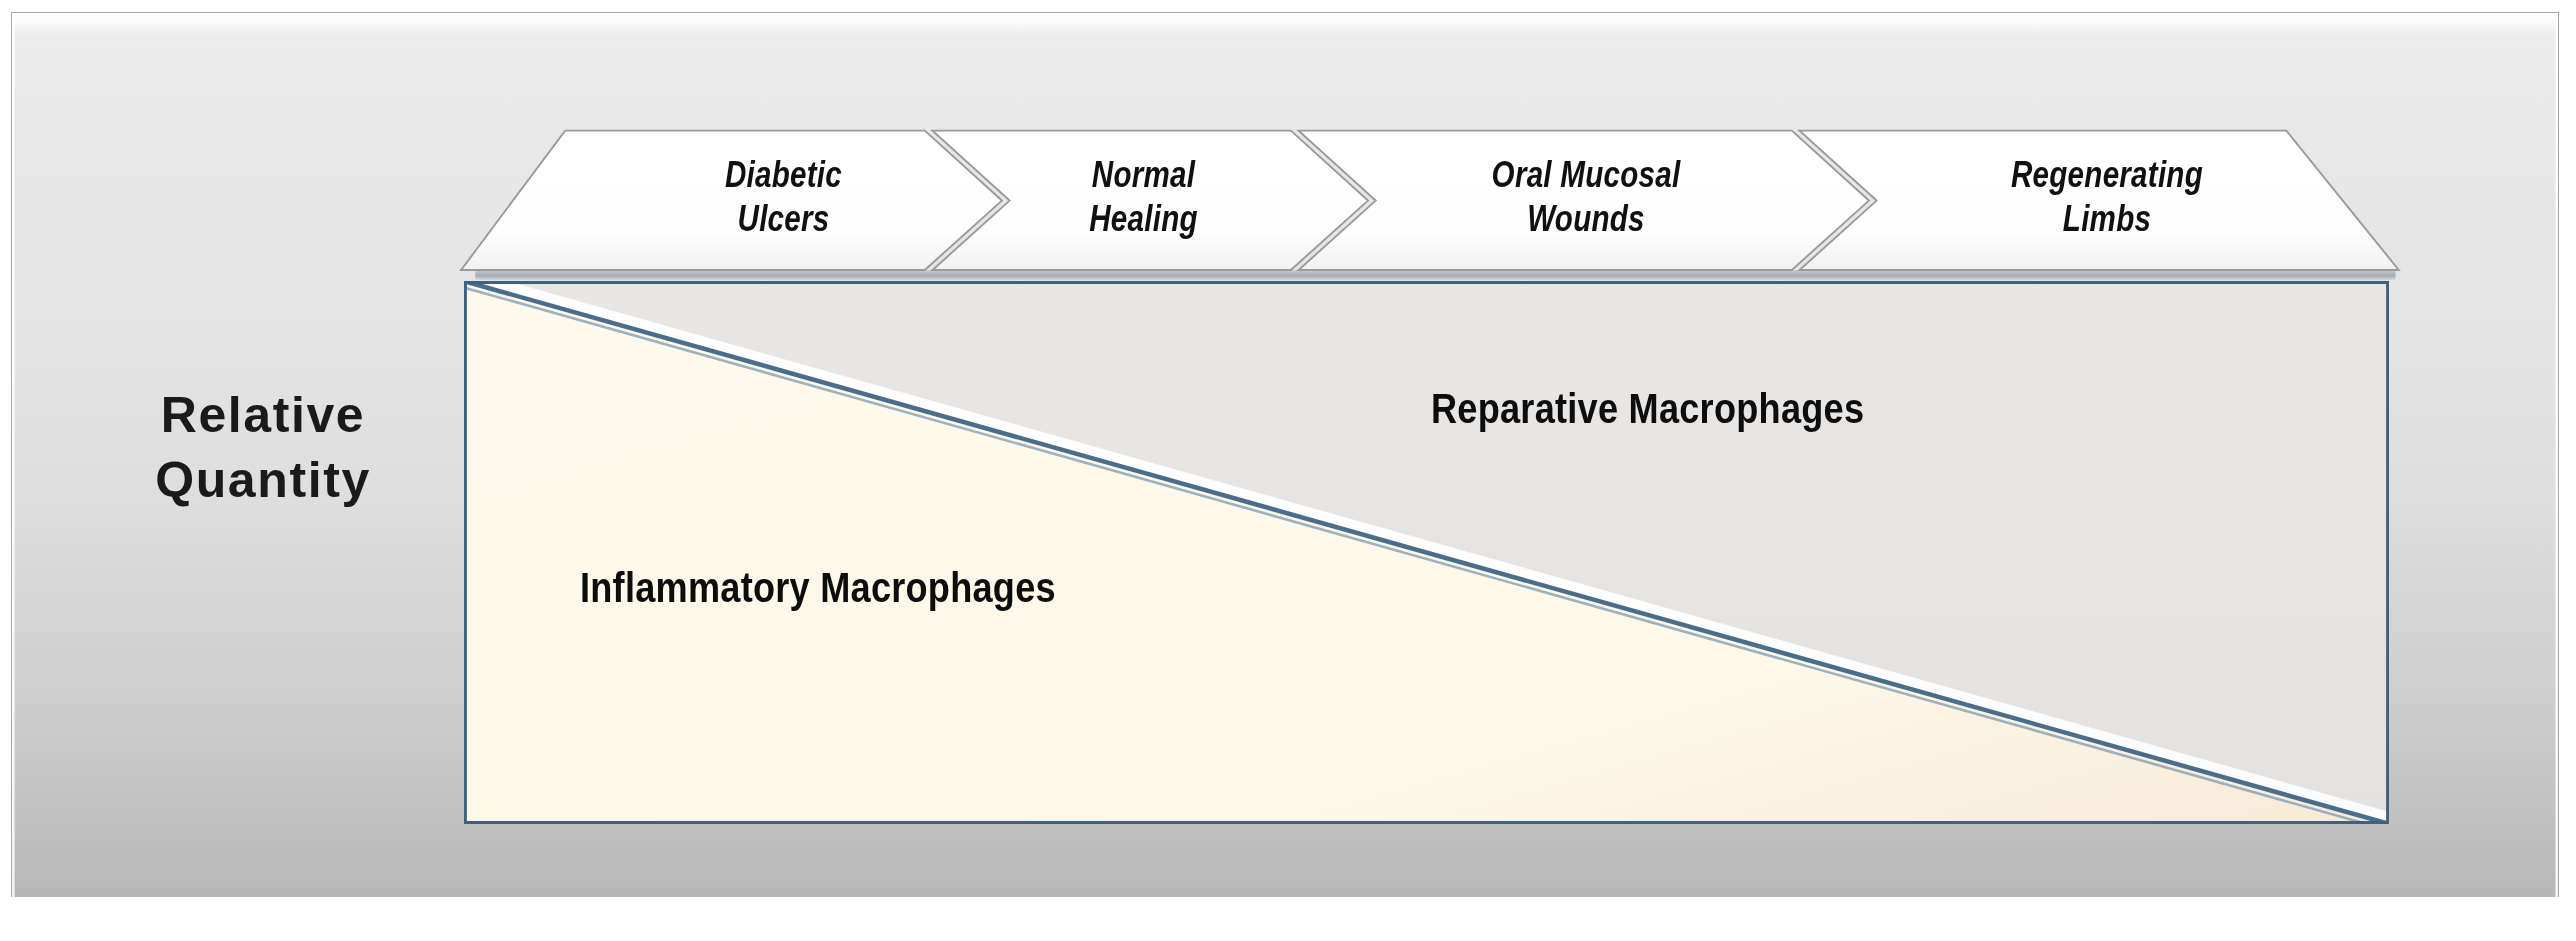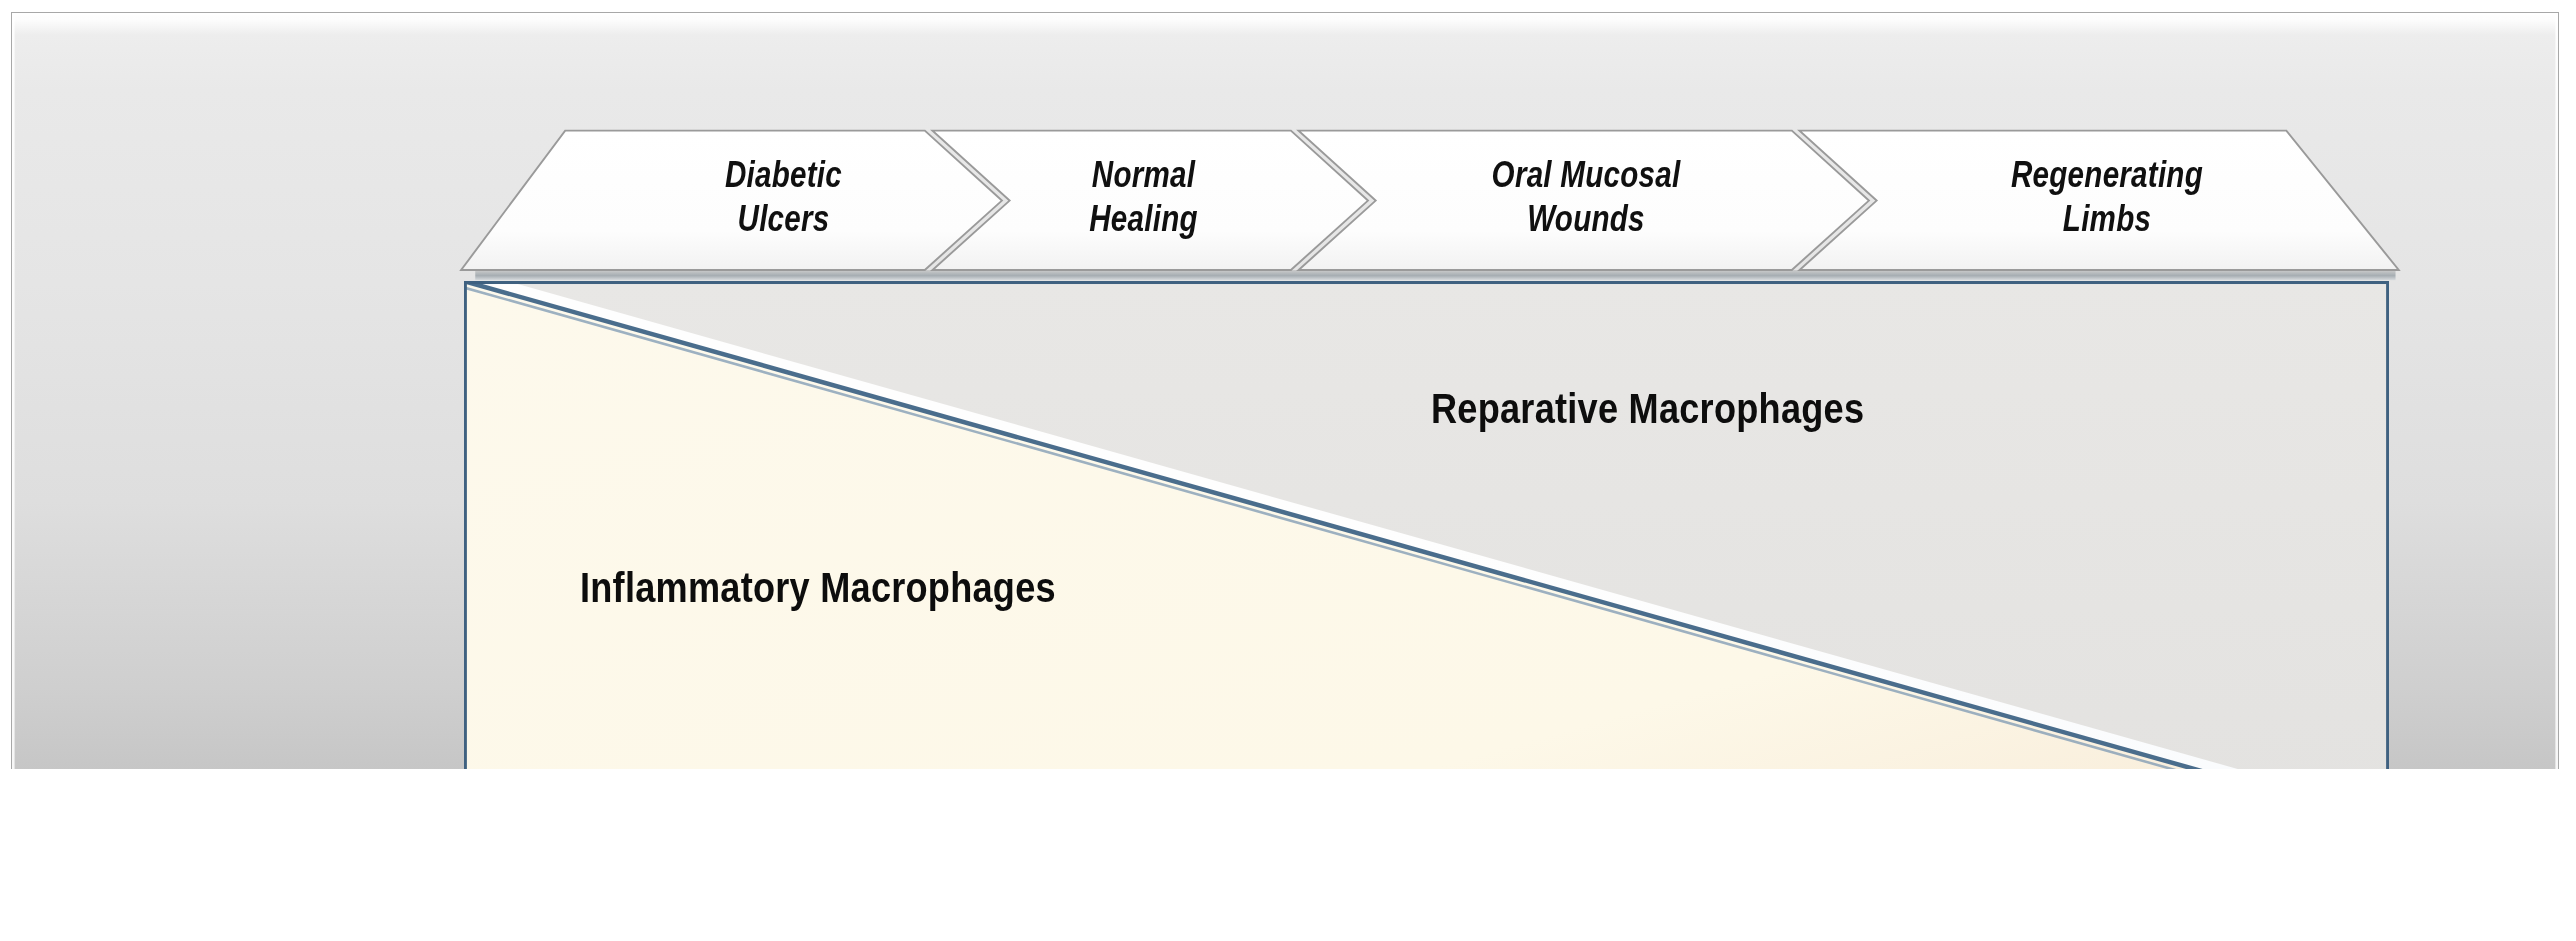--- a/index.html
+++ b/index.html
@@ -3,21 +3,21 @@
 <meta charset="utf-8">
 <style>
   html, body {
     margin: 0;
     padding: 0;
     background: #ffffff;
   }
   #stage {
     position: relative;
     width: 2576px;
-    height: 769px;
+    height: 897px;
     overflow: hidden;
     font-family: "Liberation Sans", sans-serif;
     text-decoration: underline;
   }
 
   
   .frame {
     position: absolute;
     left: 11px;
     top: 11.6px;
@@ -165,20 +165,22 @@
 
   <div class="chev-label" style="left:1002px; top:153px; width:283px;">Normal
 Healing</div>
 
   <div class="chev-label" style="left:1374px; top:153px; width:424px;">Oral Mucosal
 Wounds</div>
 
   <div class="chev-label" style="left:1895px; top:153px; width:424px;">Regenerating
 Limbs</div>
 
+  <div class="axis-label">Relative
+Quantity</div>
 
   <div class="plot">
     <svg width="1925" height="543" viewBox="0 0 2997 845" xmlns="http://www.w3.org/2000/svg">
       <defs>
         <linearGradient id="creamGrad" x1="0" y1="0" x2="1" y2="1">
           <stop offset="0%" stop-color="#fdf9ec"></stop>
           <stop offset="70%" stop-color="#fdf8e8"></stop>
           <stop offset="100%" stop-color="#f7ead7"></stop>
         </linearGradient>
         <linearGradient id="grayGrad" x1="0" y1="0" x2="0" y2="1">

